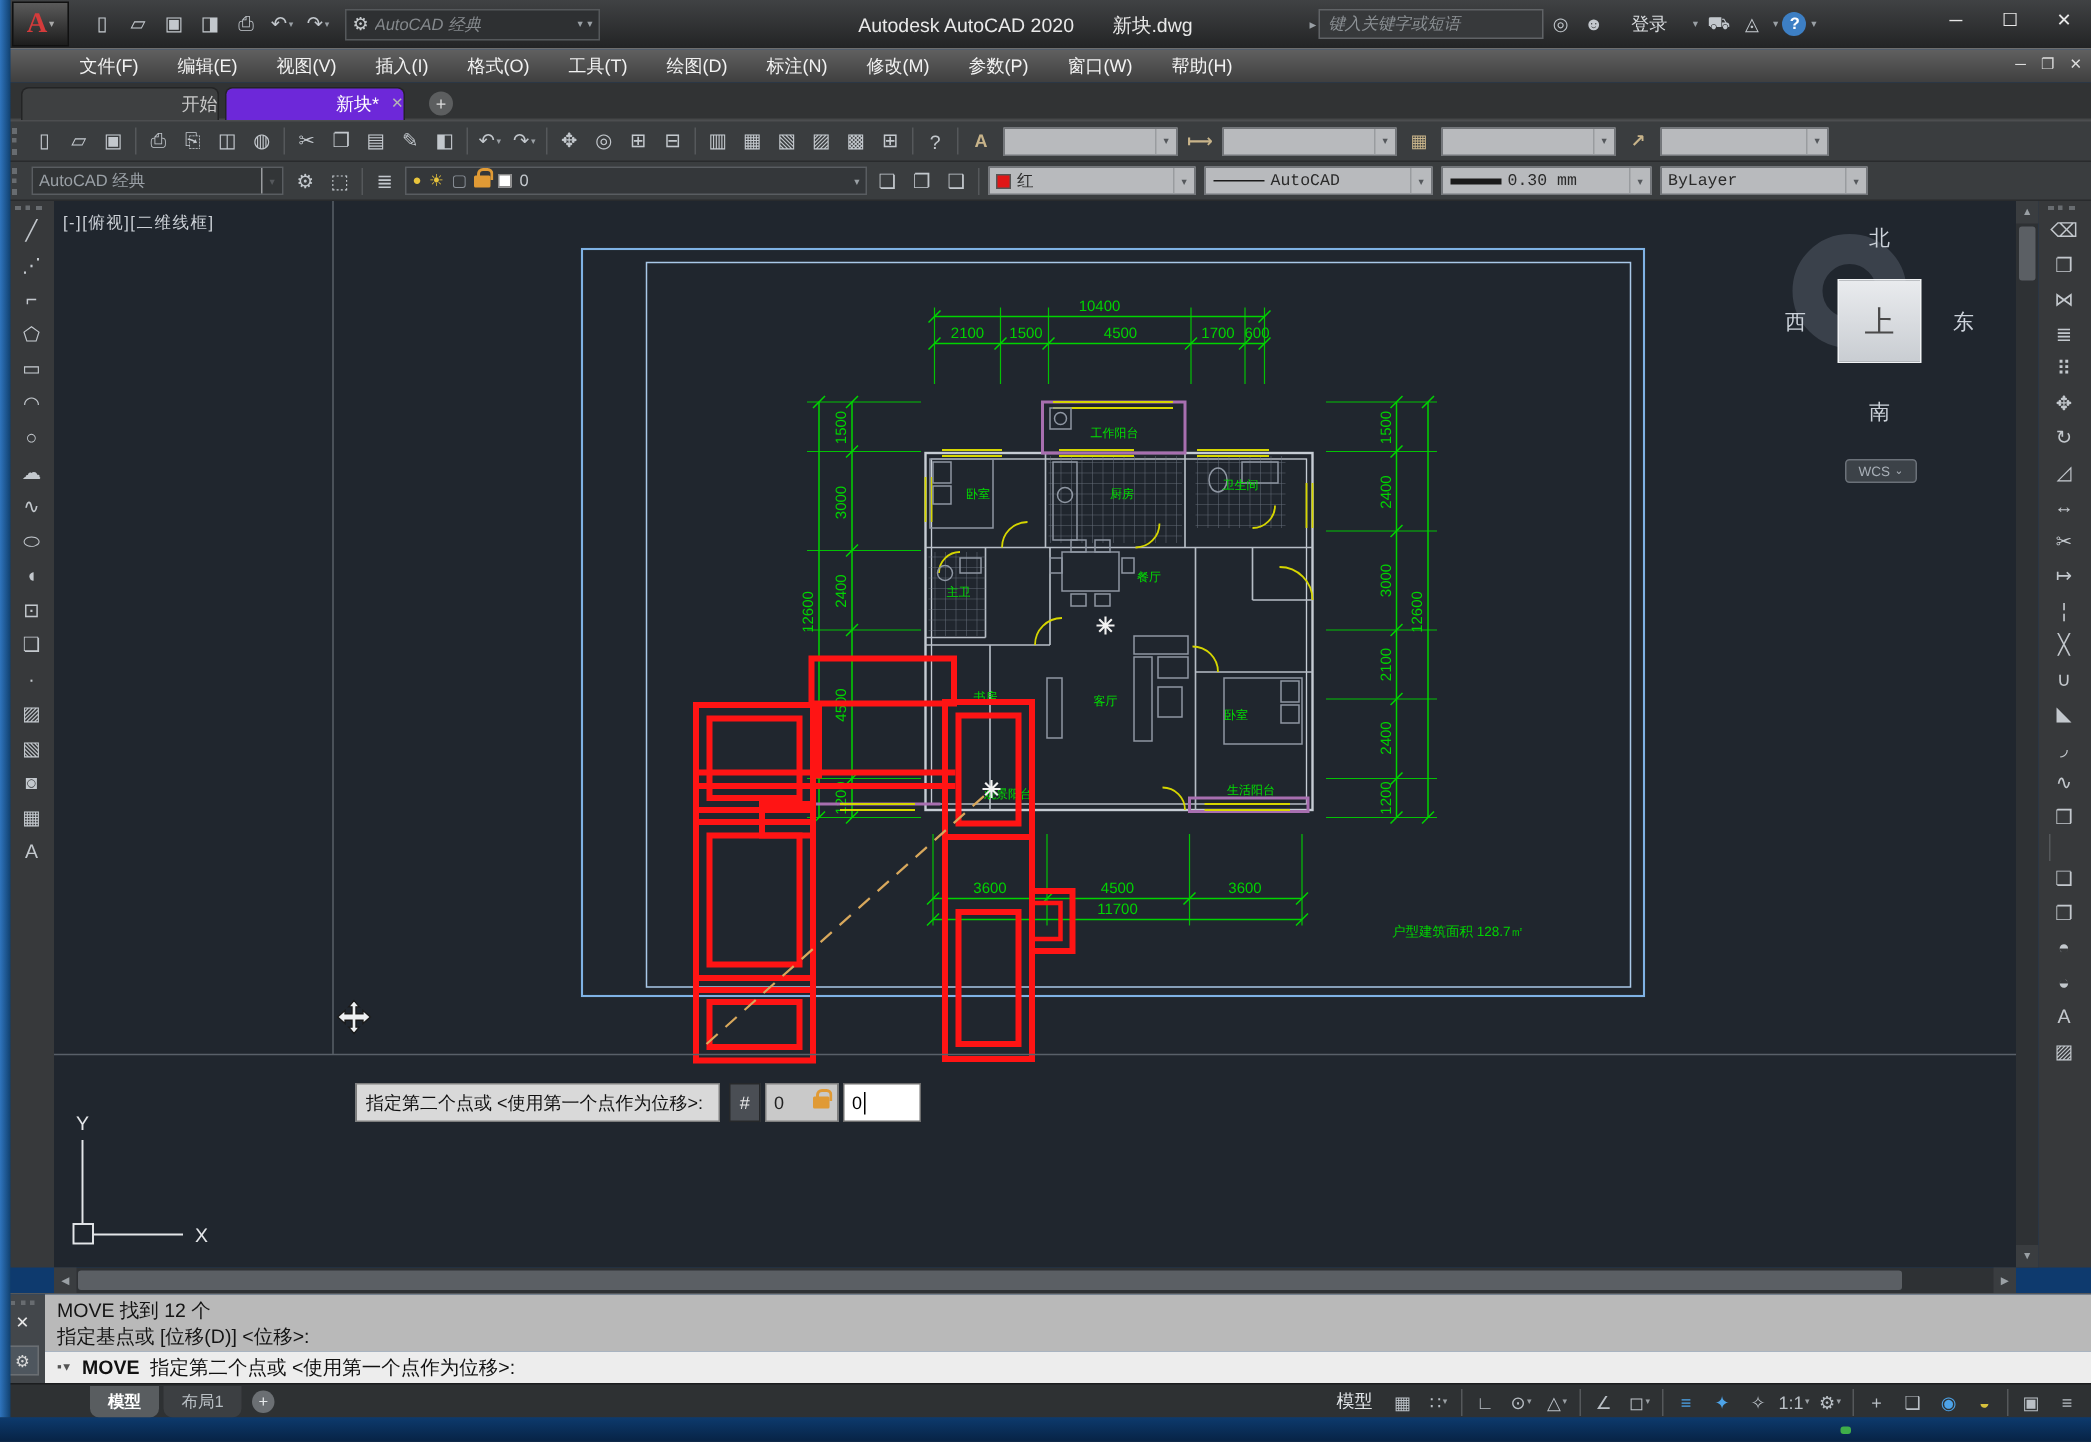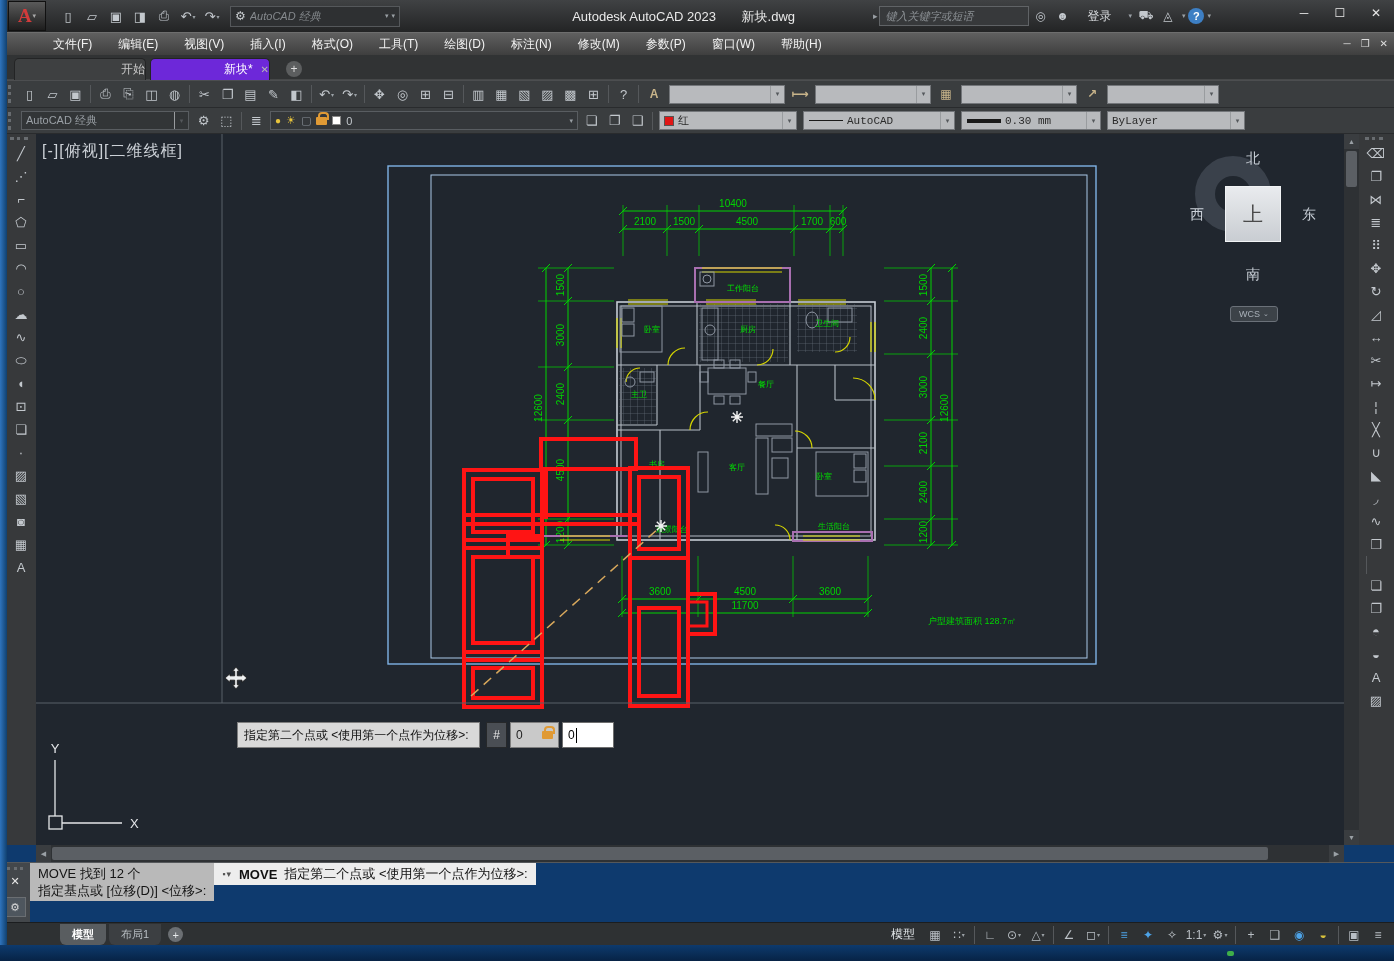--- a/index.html
+++ b/index.html
@@ -64,21 +64,21 @@
 .lockicon{position:relative;width:11px;height:8px;background:#e09a35;border-radius:1px;display:inline-block}
 .lockicon::before{content:"";position:absolute;left:2px;top:-5px;width:7px;height:6px;border:2px solid #e09a35;border-bottom:none;border-radius:4px 4px 0 0}
 
 .side-toolbar{position:absolute;top:134px;height:711px;background:#37393b;z-index:4}
 .st-left{left:0;width:36px;padding-left:8px}
 .st-right{left:1359px;width:35px;padding-left:4px}
 .grip-h{display:block;height:4px;margin:3px 6px 1px 2px;border-top:3px dotted #686c70;width:18px}
 .vicons{display:flex;flex-direction:column}
 .vicons .ticon{width:26px;height:23px;font-size:13px}
 .canvas{position:absolute;left:36px;top:134px;width:1308px;height:711px;background:#20262e;z-index:1}
-.vplabel{position:absolute;left:42px;top:141px;font-size:16px;color:#ccd1d7;z-index:6;letter-spacing:1px}
+.vplabel{position:absolute;left:42px;top:141px;font-size:11px;color:#ccd1d7;z-index:6;letter-spacing:1px}
 .vcube{position:absolute;left:1190px;top:142px;width:126px;height:160px;z-index:6}
 .vcube .ring{position:absolute;left:5px;top:14px;width:76px;height:76px;border:20px solid #3a414b;border-radius:50%}
 .vcube .clabel{position:absolute;color:#ccd2da;font-size:14px;z-index:2}
 .cN{left:0;right:0;top:8px;text-align:center}
 .cS{left:0;right:0;top:124px;text-align:center}
 .cW{left:0;top:64px}
 .cE{right:0;top:64px}
 .ctop{position:absolute;left:35px;top:44px;width:56px;height:56px;background:linear-gradient(#e9ebee,#c9cdd2);border:1px solid #f1f3f5;display:flex;align-items:center;justify-content:center;font-size:20px;color:#4a4a4a;z-index:3}
 .wcspill{position:absolute;left:1230px;top:306px;width:48px;height:16px;background:#3c4248;border:1px solid #6b7179;border-radius:3px;color:#a9b0b8;font-size:9px;display:flex;align-items:center;justify-content:center;gap:3px;z-index:6}
 .movebadge{position:absolute;left:224px;top:666px;z-index:8}
@@ -96,21 +96,21 @@
 .vthumb{position:absolute;left:2px;top:17px;width:11px;height:36px;background:#5b5f64;border-radius:2px}
 .hscroll .sarrow{width:15px;height:17px;top:0}
 .hscroll .lt{left:0}.hscroll .rt{right:0}
 .hthumb{position:absolute;left:16px;top:2px;width:1216px;height:13px;background:#5b5f64;border-radius:2px}
 
 .cmdwin{position:absolute;left:0;top:862px;width:1394px;height:60px;display:flex;z-index:5;border-top:1px solid #55585b}
 .cmdrail{width:30px;background:#43474b;display:flex;flex-direction:column;align-items:center;padding-top:2px}
 .cmdrail .grip-h{width:16px;margin:2px 0 4px 0}
 .cmdclose{color:#e8e8e8;font-size:11px}
 .cmdwrench{width:22px;height:20px;background:#4e565e;border:1px solid #6a6e72;color:#d8d8d8;display:flex;align-items:center;justify-content:center;font-size:11px;margin-top:9px}
-.cmdbody{flex:1;display:flex;flex-direction:row}
+.cmdbody{flex:1;display:flex;flex-direction:column}
 .cmdhist{height:38px;background:#b9b9b9;font-size:13px;color:#141414;padding:2px 8px;line-height:17px}
 .cmdactive{height:22px;background:#ededed;font-size:13px;color:#111;display:flex;align-items:center;padding:0 8px;gap:7px}
 .cmdactive b{font-weight:bold}
 .recent{color:#555;font-size:9px;letter-spacing:1px}
 
 .statusbar{position:absolute;left:0;top:922px;width:1394px;height:23px;background:#2e3133;border-top:1px solid #1b1d1f;z-index:5}
 .ltabs{position:absolute;left:60px;top:0;height:23px;display:flex;align-items:center}
 .ltab{padding:3px 12px;font-size:11px;color:#b9bfc4;background:#3c3f42;border-radius:0 0 6px 6px;margin-right:3px}
 .ltab.active{background:#595d60;color:#fff;font-weight:bold}
 .laddbtn{width:15px;height:15px;border-radius:50%;background:#6b6f73;color:#e6e9eb;font-size:11px;display:flex;align-items:center;justify-content:center;margin-left:4px}
@@ -143,21 +143,21 @@
       <span class="ticon">↶<i class="drop">▾</i></span>
       <span class="ticon">↷<i class="drop">▾</i></span>
     </div>
   <div class="ws-combo">
     <span class="gear">⚙</span>
     <span class="wslabel">AutoCAD 经典</span>
     <i class="drop">▾</i>
       <i class="drop">▾</i>
   </div>
   <div class="titletext">
-    <span>Autodesk AutoCAD 2023</span>
+    <span>Autodesk AutoCAD 2020</span>
     <span class="doc">新块.dwg</span>
   </div>
   <div class="infocenter">
     <i class="arrowbtn">▸</i>
     <span class="searchbox">键入关键字或短语</span>
     <span class="ticon">◎</span>
     <span class="ticon">☻</span>
     <span class="signin">登录</span>
     <i class="drop">▾</i>
     <span class="ticon">⛟</span>

